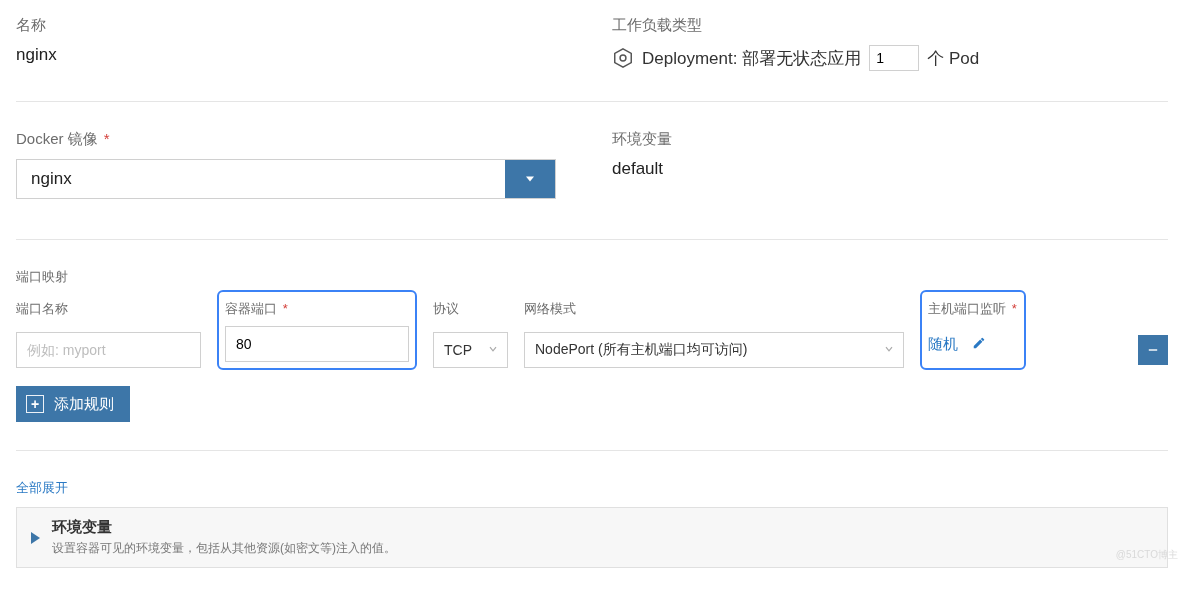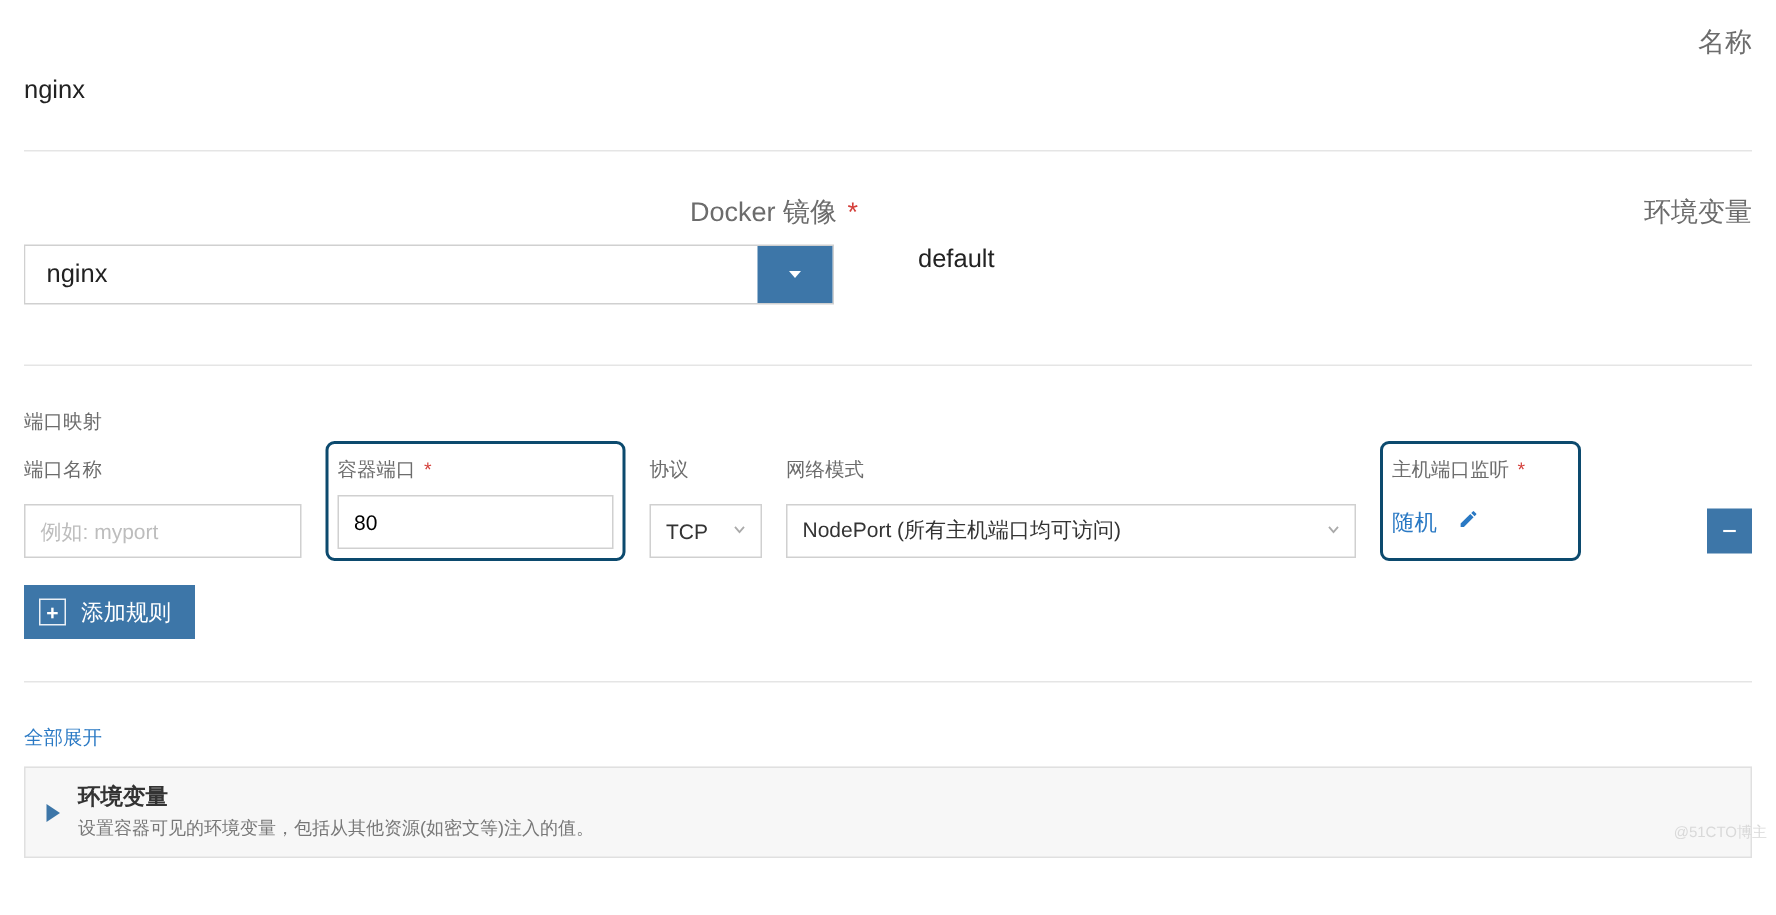--- a/index.html
+++ b/index.html
@@ -1,60 +1,74 @@
 <!DOCTYPE html>
 <html><head>
 <meta charset="utf-8">
 <style>
   * { box-sizing: border-box; margin: 0; padding: 0; }
   body { font-family: "Helvetica Neue", Arial, "PingFang SC", "Microsoft YaHei", sans-serif; background: #fff; color: #333; font-size: 14px; padding: 16px; width: 1184px; }
   .row { display: flex; gap: 40px; margin-bottom: 30px; }
   .col { flex: 1; display: flex; flex-direction: column; }
-  .label { font-size: 18px; color: #6c6c6c; margin-bottom: 10px; text-align: right; }
+  .label { font-size: 15px; color: #6c6c6c; margin-bottom: 10px; }
   .value-text { font-size: 17px; color: #222; }
   .workload-line { display: flex; align-items: center; gap: 8px; font-size: 17px; color: #333; }
   .hex-icon { width: 22px; height: 22px; display: flex; align-items: center; justify-content: center; }
   .pod-count { width: 50px; height: 26px; border: 1px solid #d0d0d0; padding: 0 6px; font-size: 14px; text-align: left; }
   hr.sep { border: none; border-top: 1px solid #e5e5e5; margin: 0 0 28px 0; }
   .req { color: #d43f3a; margin-left: 2px; }
   .image-row { display: flex; gap: 40px; margin-bottom: 40px; }
   .image-col { flex: 1; }
   .image-input-wrap { display: flex; height: 40px; width: 540px; border: 1px solid #d0d0d0; }
   .image-input { flex: 1; border: none; padding: 0 14px; font-size: 17px; outline: none; color: #222; }
   .image-btn { width: 50px; background: #3d76a8; display: flex; align-items: center; justify-content: center; cursor: pointer; }
   .port-section { margin-bottom: 12px; }
   .port-title { font-size: 13px; color: #6c6c6c; margin-bottom: 14px; }
   .port-grid { display: flex; gap: 16px; align-items: flex-start; }
   .port-col { display: flex; flex-direction: column; }
   .port-lbl { font-size: 13px; color: #6c6c6c; margin-bottom: 14px; height: 18px; }
   .txt-input { height: 36px; border: 1px solid #d0d0d0; padding: 12px 10px; font-size: 14px; outline: none; background: #fff; }
   .txt-input::placeholder { color: #bdbdbd; }
   .sel { height: 36px; border: 1px solid #d0d0d0; padding: 0 15px 0 10px; font-size: 14px; background: #fff; position: relative; display: flex; align-items: center; cursor: pointer; }
   .sel .caret { position: absolute; right: 8px; color: #bbb; }
-  .hl-box { border: 2px solid #0c4a6e; border-radius: 6px; padding: 8px 6px 6px 6px; margin-top: -10px; }
+  .hl-box { border: 2px solid #3b82f6; border-radius: 6px; padding: 8px 6px 6px 6px; margin-top: -10px; }
   .hl-box .port-lbl { margin-bottom: 8px; }
   .link-blue { color: #2a79c4; cursor: pointer; display: inline-flex; align-items: center; gap: 14px; font-size: 15px; height: 36px; }
   .minus-btn { width: 30px; height: 30px; background: #3d76a8; color: #fff; display: flex; align-items: center; justify-content: center; cursor: pointer; margin-top: 35px; }
   .add-btn { margin-top: 16px; height: 36px; background: #3d76a8; color: #fff; border: none; padding: 0 16px 0 10px; font-size: 15px; display: inline-flex; align-items: center; gap: 10px; cursor: pointer; }
   .plus-sq { width: 18px; height: 18px; display:flex; align-items:center; justify-content:center; border:1px solid rgba(255,255,255,0.9); font-weight:bold; font-size:14px; }
   .expand-link { text-align: left; color: #2a79c4; font-size: 13px; cursor: pointer; margin: 8px 0 10px; }
   .collapsible { border: 1px solid #e0e0e0; background: #f7f7f7; padding: 10px 14px; display: flex; align-items: center; gap: 12px; }
   .col-body { display:flex; flex-direction:column; }
   .col-title { font-size: 15px; font-weight: 600; color: #333; }
   .col-desc { font-size: 12px; color: #777; margin-top: 3px; }
   .watermark { position: absolute; right: 6px; top: 548px; font-size: 10px; color: #d9d9d9; }
   .tri-right { width:0; height:0; border-top:6px solid transparent; border-bottom:6px solid transparent; border-left:9px solid #3d76a8; }
 </style>
 </head>
 <body>
 
 <div class="row">
   <div class="col">
     <div class="label">名称</div>
     <div class="value-text">nginx</div>
+  </div>
+  <div class="col">
+    <div class="label">工作负载类型</div>
+    <div class="workload-line">
+      <span class="hex-icon">
+        <svg width="22" height="22" viewBox="0 0 24 24">
+            <path d="M12 2 L21 7 L21 17 L12 22 L3 17 L3 7 Z" fill="none" stroke="#555" stroke-width="1.6"></path>
+            <circle cx="12" cy="12" r="3.2" fill="none" stroke="#555" stroke-width="1.6"></circle>
+          </svg>
+      </span>
+      <span>Deployment: 部署无状态应用</span>
+      <input class="pod-count" value="1" style="">
+      <span>个 Pod</span>
+    </div>
   </div>
 </div>
 
 <hr class="sep">
 
 <div class="image-row">
   <div class="image-col">
     <div class="label"><span>Docker 镜像</span> <span class="req">*</span></div>
     <div class="image-input-wrap">
       <input class="image-input" value="nginx" style="">
@@ -101,21 +115,21 @@
     <div class="port-col" style="width:380px;">
       <div class="port-lbl">网络模式</div>
       <div class="sel">
         <span>NodePort (所有主机端口均可访问)</span>
         <span class="caret"><svg width="12" height="12" viewBox="0 0 20 20">
               <path d="M5 7 L10 13 L15 7" fill="none" stroke="#aaa" stroke-width="2"></path>
             </svg></span>
       </div>
     </div>
 
-    <div class="hl-box" style="width:134px;">
+    <div class="hl-box" style="width:106px;">
       <div class="port-lbl"><span>主机端口监听</span> <span class="req">*</span></div>
       <span class="link-blue">
         <span>随机</span>
         <span><svg width="14" height="14" viewBox="0 0 24 24">
               <path d="M3 17.25V21h3.75L17.81 9.94l-3.75-3.75L3 17.25zM20.71 7.04a1 1 0 0 0 0-1.41l-2.34-2.34a1 1 0 0 0-1.41 0l-1.83 1.83 3.75 3.75 1.83-1.83z" fill="#2a79c4"></path>
             </svg></span>
       </span>
     </div>
 
     <div style="flex:1"></div>

